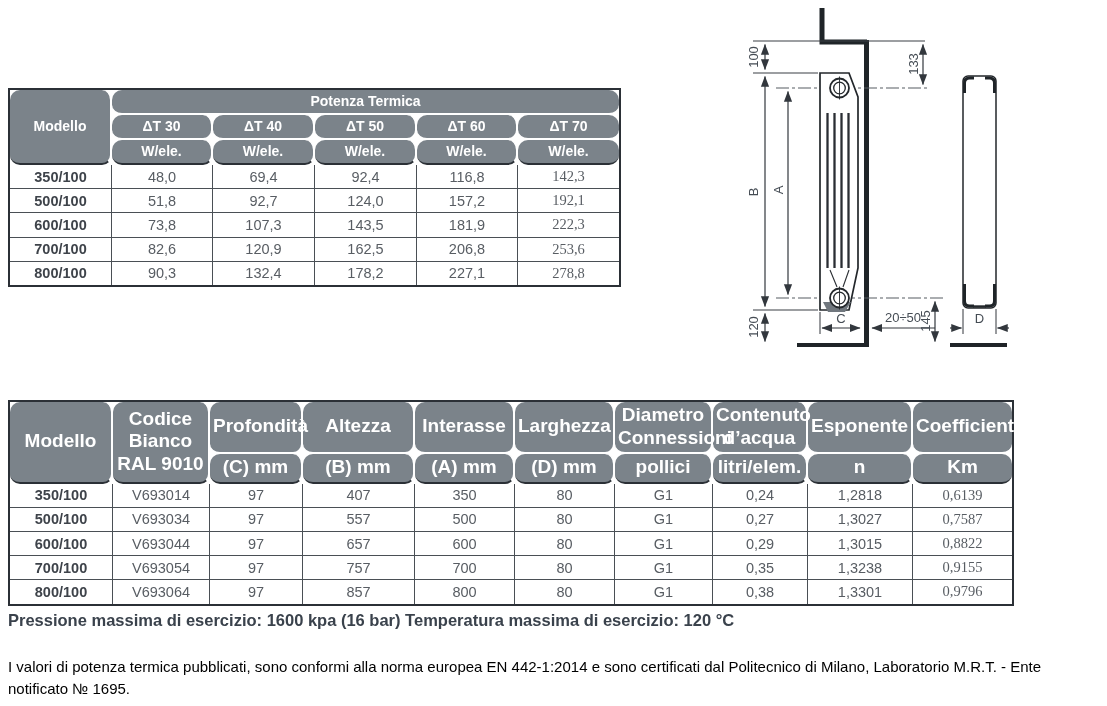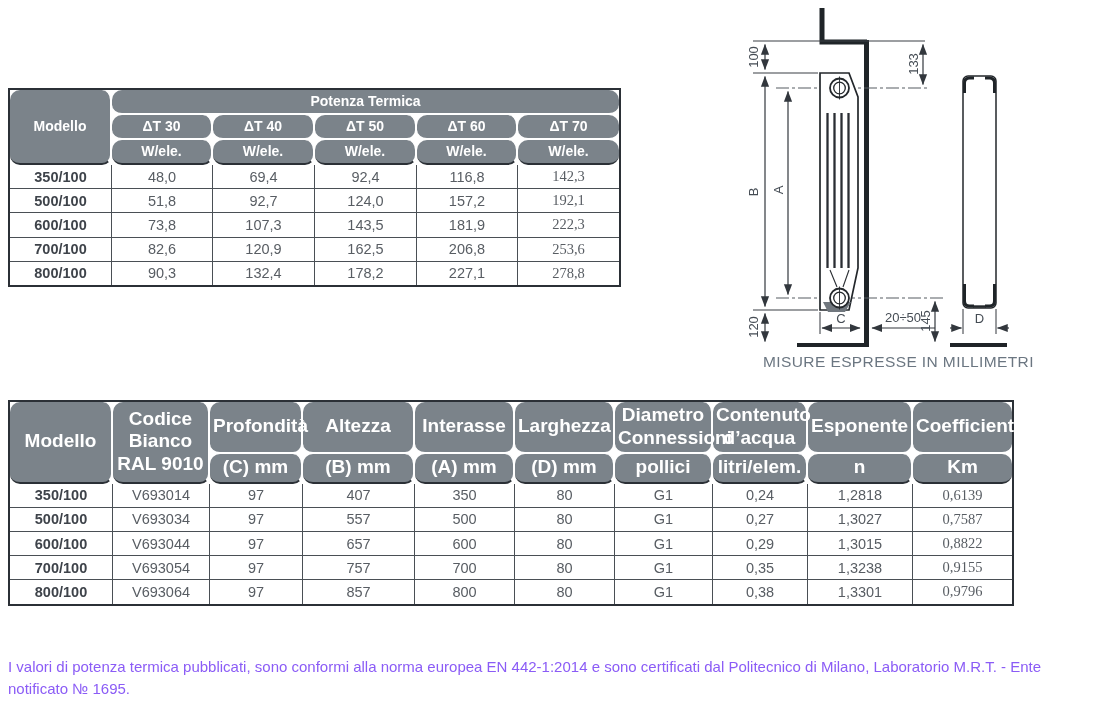--- a/index.html
+++ b/index.html
@@ -36,21 +36,21 @@
   .diagram-caption{position:absolute;left:763px;top:353px;font-size:15.5px;
      color:#6b7681;letter-spacing:0.4px;white-space:nowrap;}
   svg text{fill:#454c54;font-size:13px;font-family:"Liberation Sans",sans-serif;}
 
   
   .note1{position:absolute;left:8px;top:611px;font-size:16.5px;font-weight:bold;
      color:#3a424c;white-space:nowrap;}
   .note2{position:absolute;left:8px;top:635px;font-size:15px;color:#515c66;}
   .note2 sup{font-size:10px;}
   .note3{position:absolute;left:8px;top:656px;width:1094px;font-size:15px;
-     color:#8b5cf6;line-height:21.5px;}
+     color:#000000;line-height:21.5px;}
 </style>
 </head>
 <body>
 
 <div class="page">
 
   <table class="t1">
     <colgroup>
         <col style="width:102px">
         <col style="width:101px">
@@ -205,21 +205,20 @@
       <text transform="translate(208 64) rotate(-90)" text-anchor="middle">133</text>
       <text transform="translate(48 192) rotate(-90)" text-anchor="middle">B</text>
       <text transform="translate(73 190) rotate(-90)" text-anchor="middle">A</text>
       <text transform="translate(48 327) rotate(-90)" text-anchor="middle">120</text>
       <text transform="translate(220 321) rotate(-90)" text-anchor="middle">145</text>
       <text x="131" y="323" text-anchor="middle">C</text>
       <text x="193" y="322" text-anchor="middle" font-size="14">20÷50</text>
       <text x="269.5" y="323" text-anchor="middle">D</text>
     </svg>
   </div>
-  <div class="diagram-caption">MISURE ESPRESSE IN MILLIMETRI</div>
 
   <table class="t2">
     <colgroup>
         <col style="width:103px">
         <col style="width:97px">
         <col style="width:93px">
         <col style="width:112px">
         <col style="width:100px">
         <col style="width:100px">
         <col style="width:98px">
@@ -308,15 +307,16 @@
         <td>800</td>
         <td>80</td>
         <td>G1</td>
         <td>0,38</td>
         <td>1,3301</td>
         <td class="cl">0,9796</td>
       </tr>
     </tbody>
   </table>
 
+  <div class="note1">Pressione massima di esercizio: 1600 kpa (16 bar) Temperatura massima di esercizio: 120 °C</div>
   <div class="note3">I valori di potenza termica pubblicati, sono conformi alla norma europea EN 442-1:2014 e sono certificati dal Politecnico di Milano, Laboratorio M.R.T. - Ente notificato № 1695.</div>
 
 </div>
 
 </body></html>

